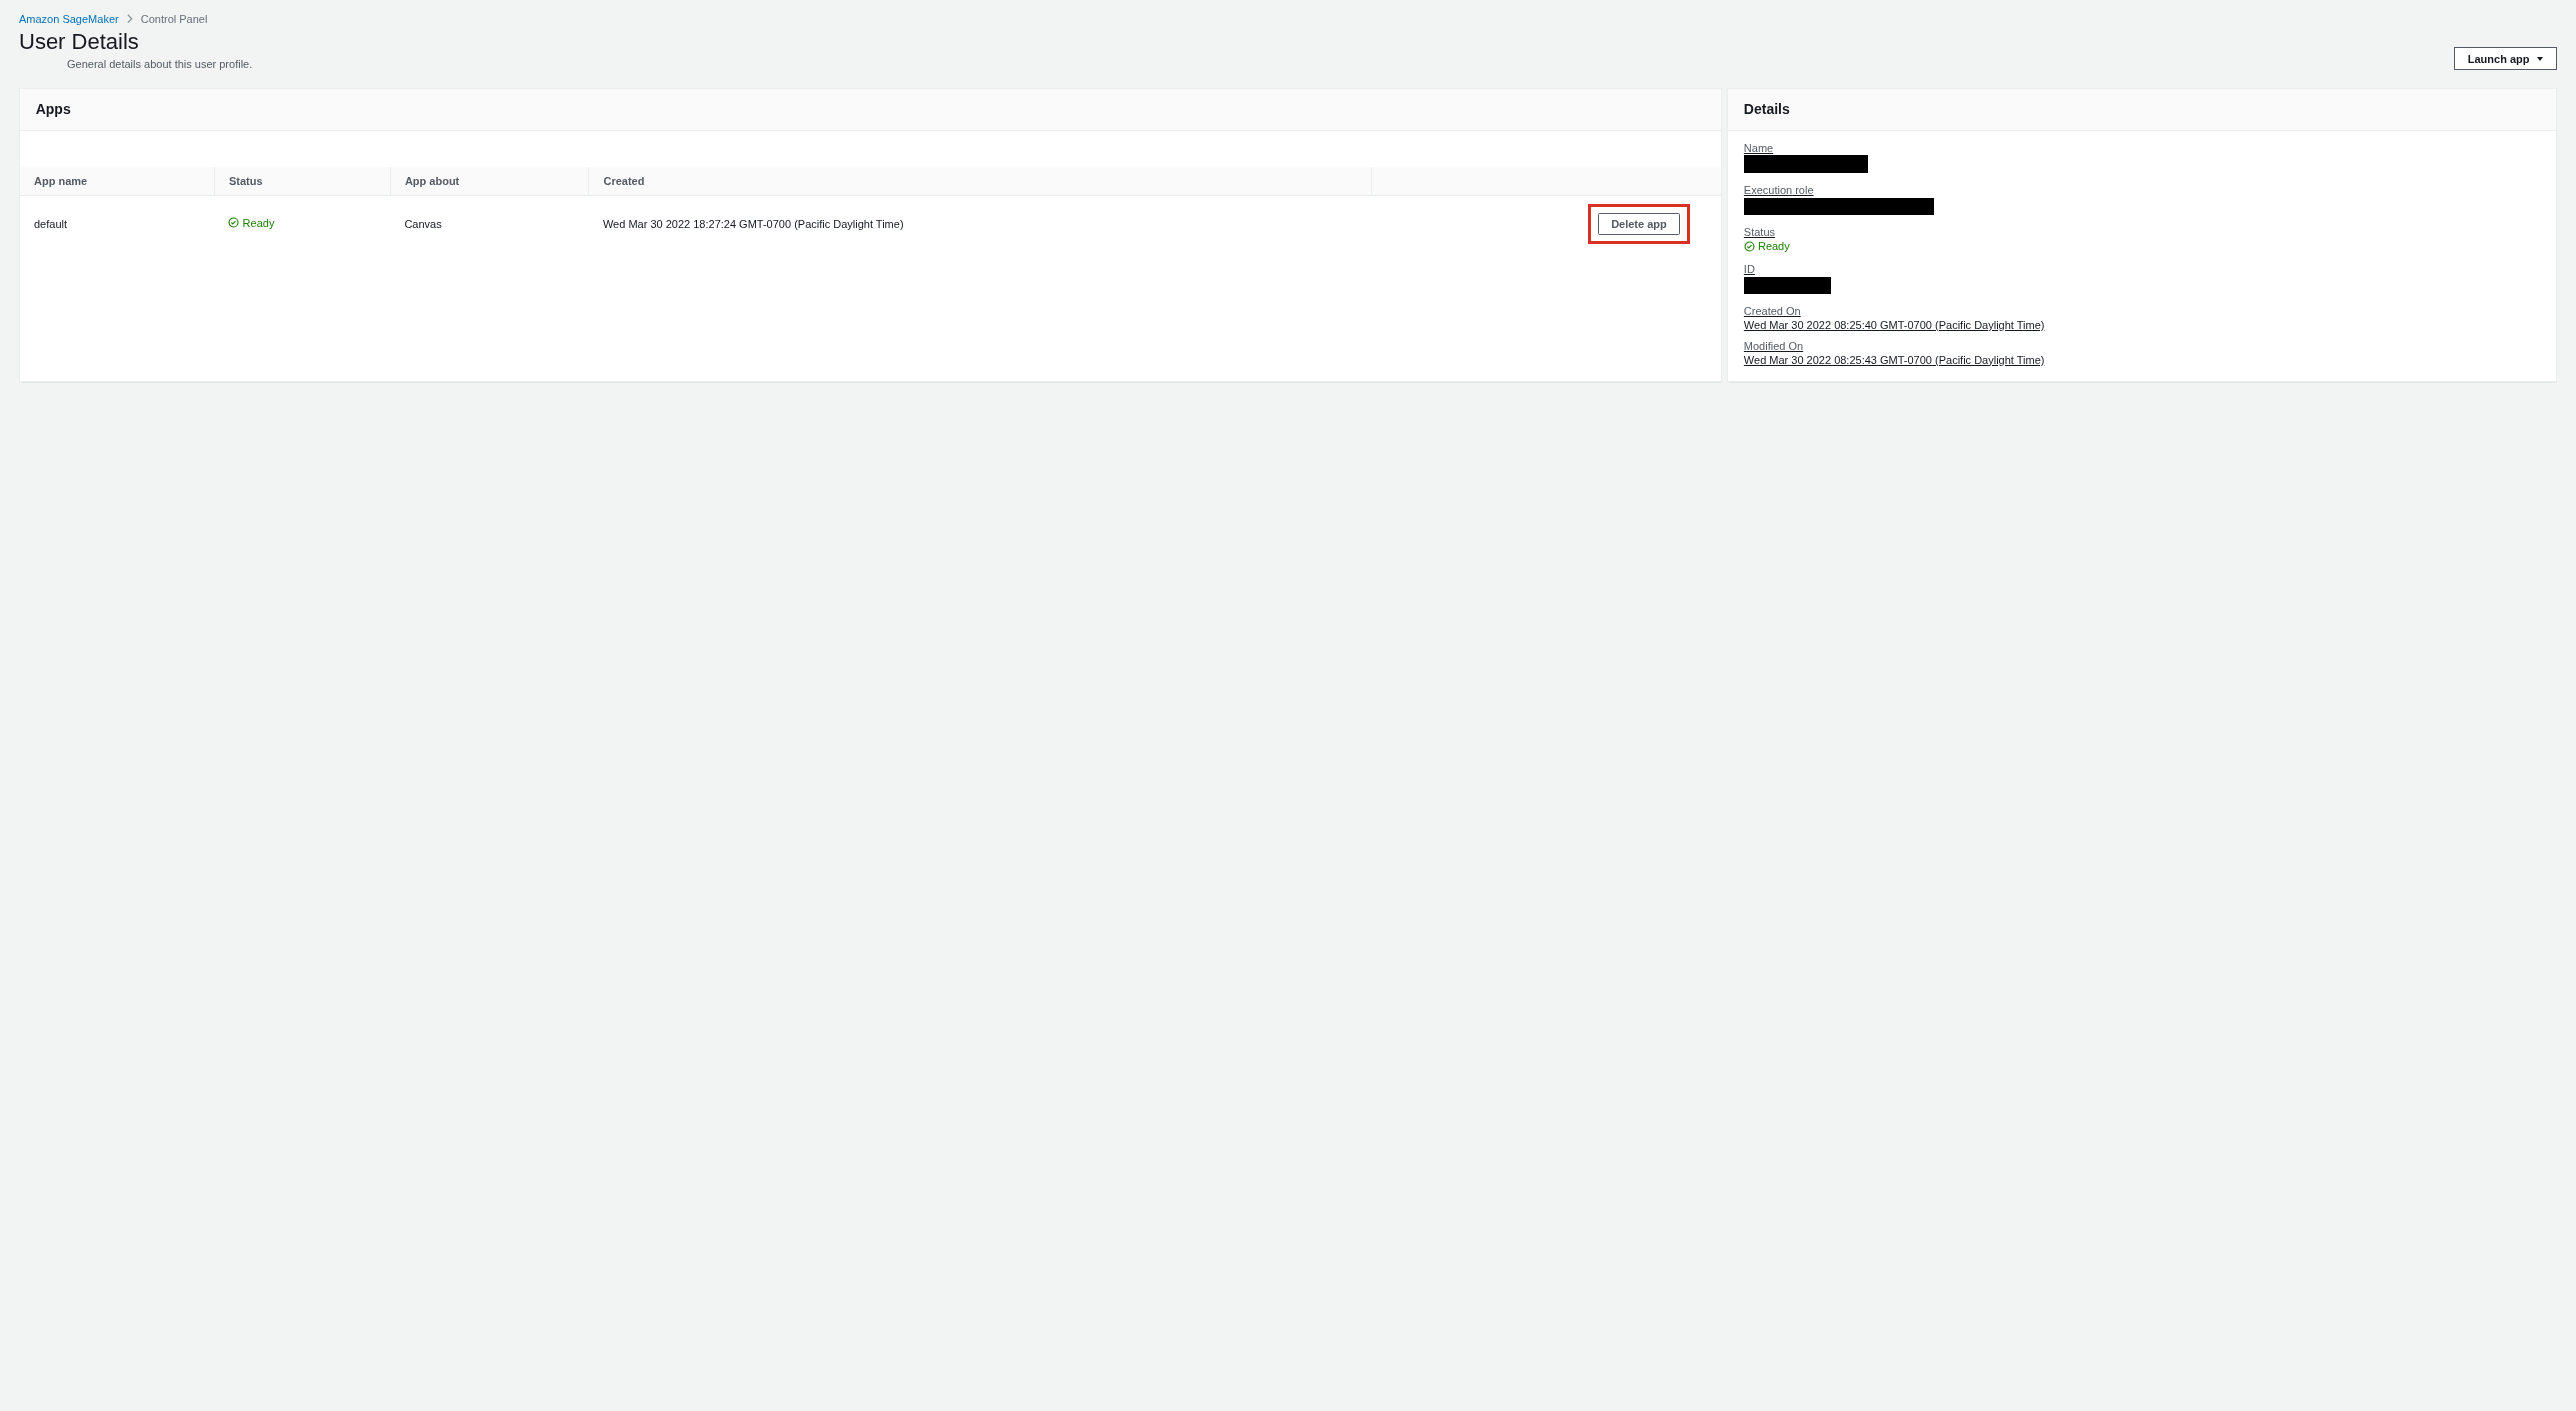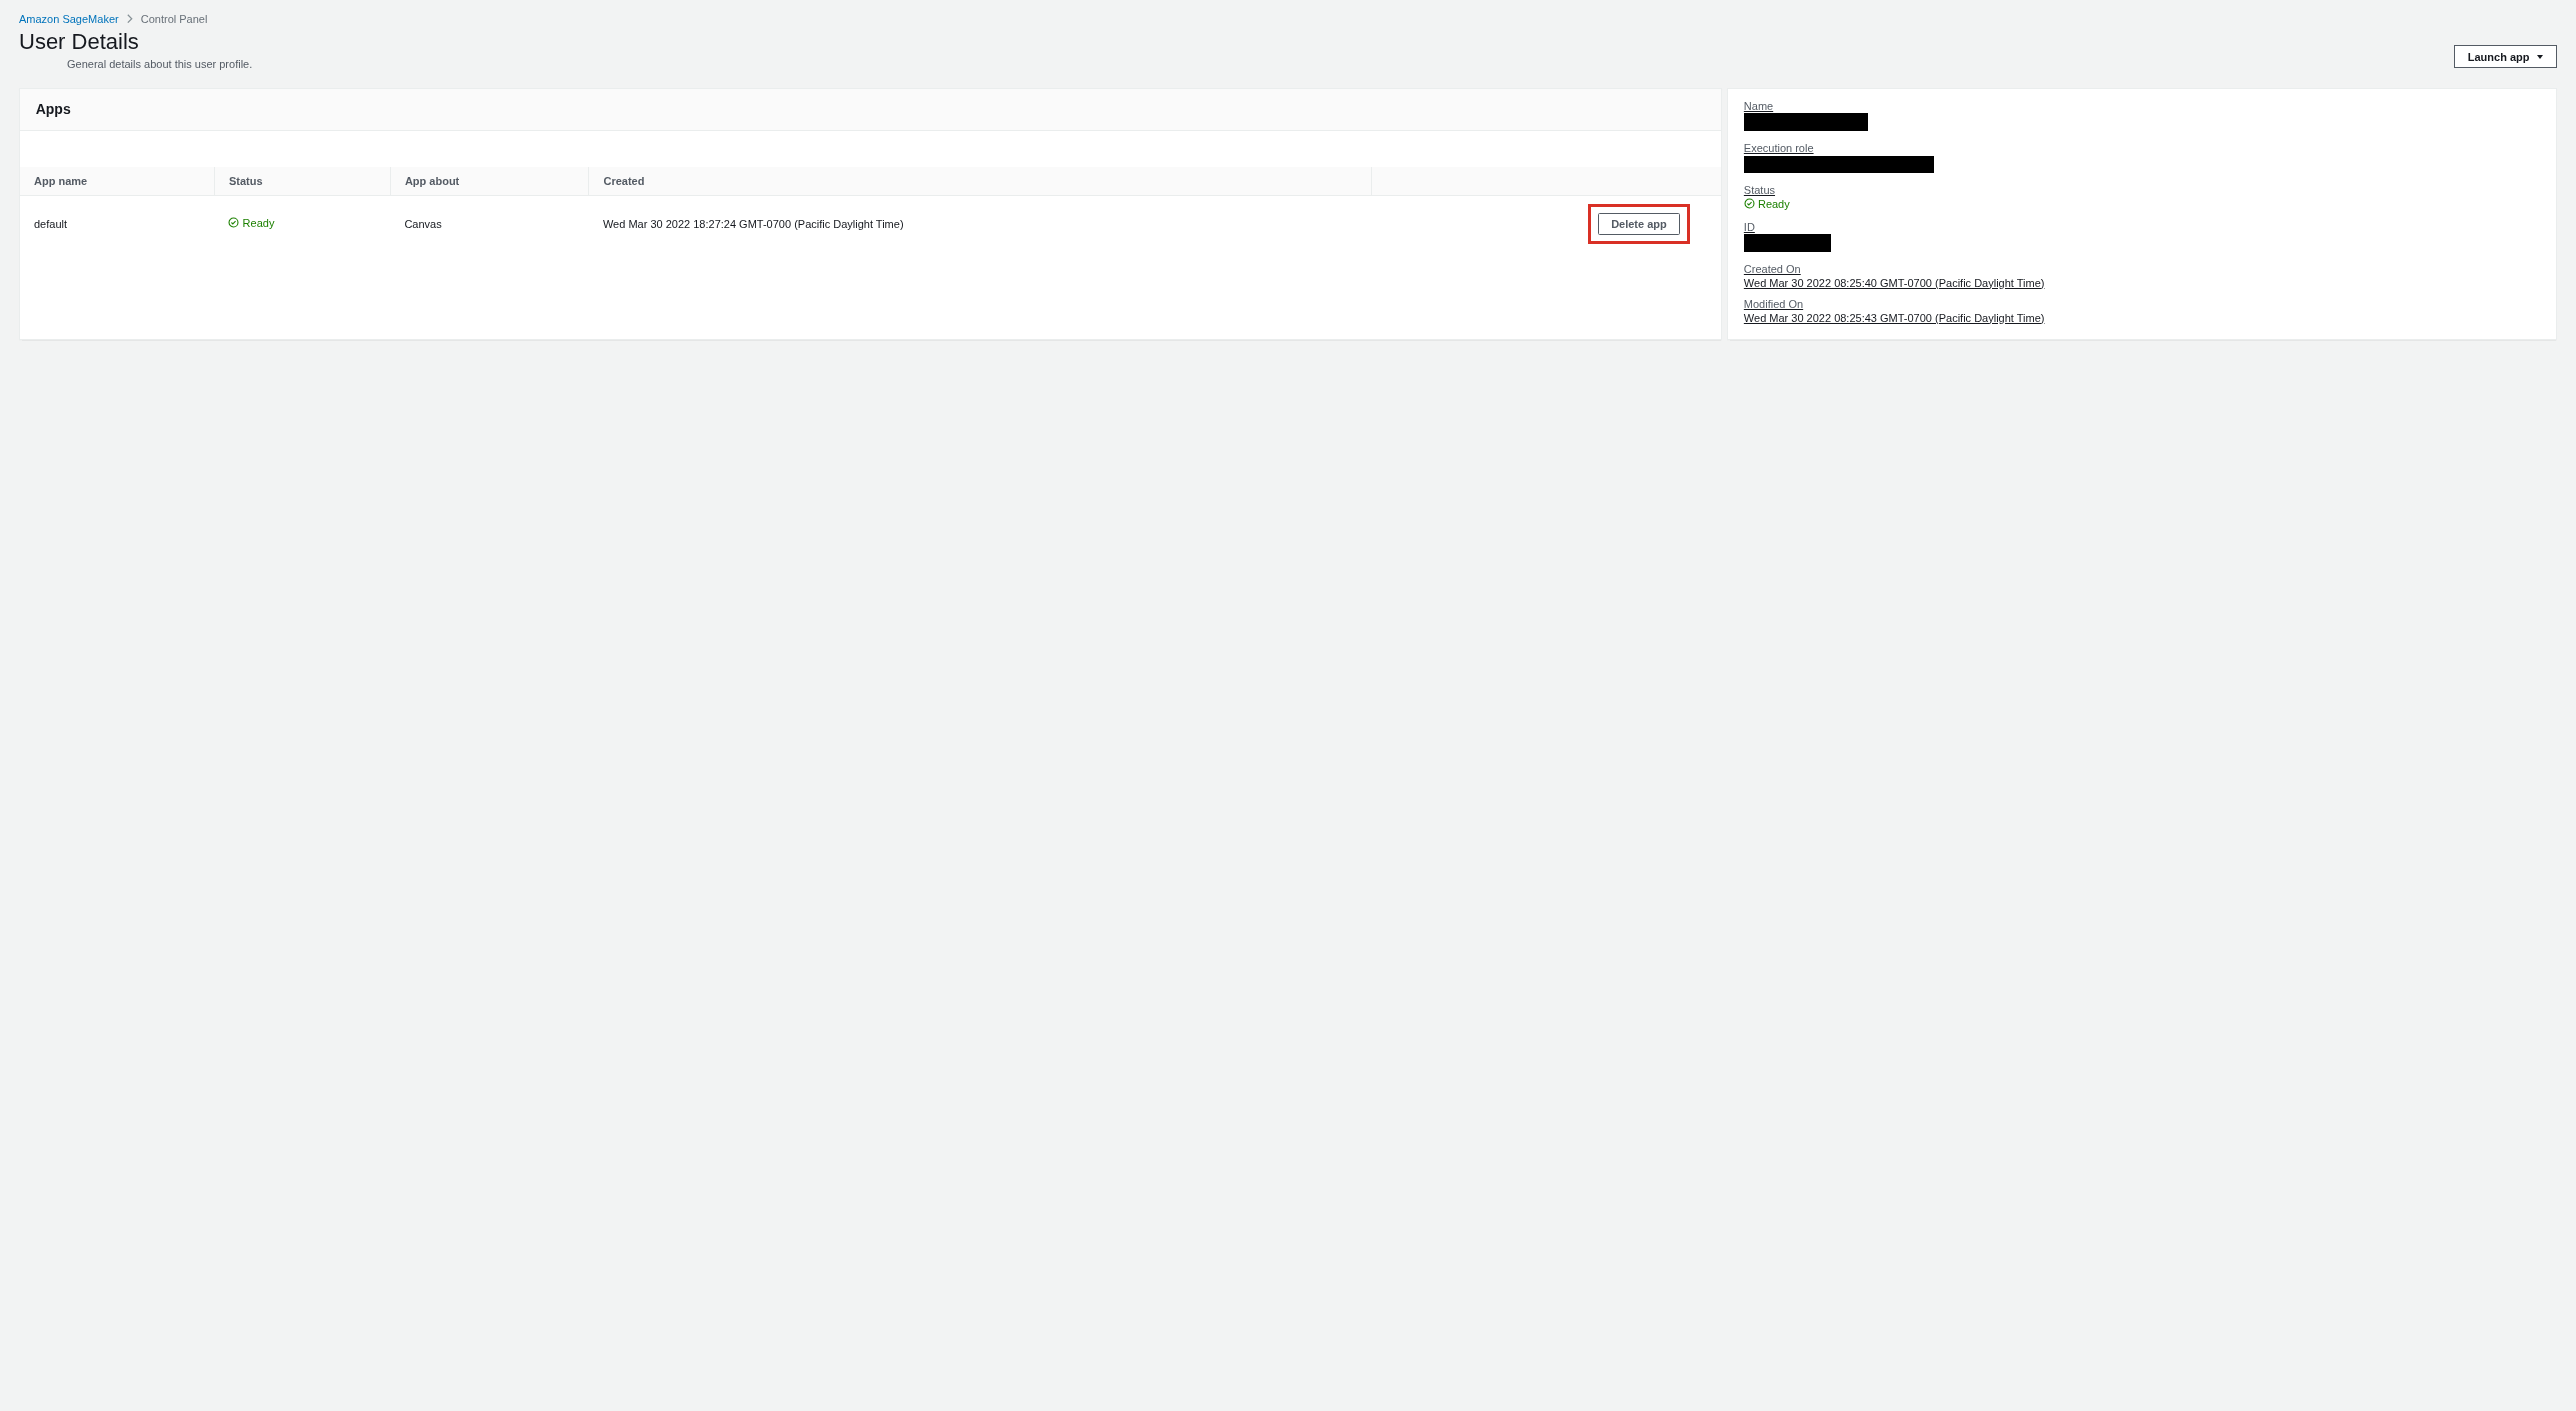--- a/index.html
+++ b/index.html
@@ -16,21 +16,21 @@
     gap: 7.9px;
     font-size: 11px;
     margin-bottom: 4.7px;
   }
   .breadcrumb a { color: #0073bb; text-decoration: none; }
   .breadcrumb svg { color: #687078; }
   .breadcrumb .current { color: #687078; }
   .page-title-row {
     display: flex;
     justify-content: space-between;
-    align-items: flex-start;
+    align-items: flex-end;
   }
   .page-title { font-size: 22px; font-weight: 400; color: #16191f; }
   .page-subtitle { color: #545b64; font-size: 11px; margin-top: 3.1px; margin-left: 48px; }
   .launch-btn {
     border: 0.8px solid #545b64;
     background: #fff;
     padding: 4.7px 12.6px;
     font-weight: 700;
     font-size: 11px;
     color: #16191f;
@@ -193,20 +193,21 @@
               <button class="delete-btn">Delete app</button>
             </span>
           </td>
         </tr>
       </tbody>
     </table>
   </div>
 
   <div style="flex:1; display:flex; flex-direction:column;">
     <div class="panel details-panel">
+      <div class="panel-header">Details</div>
       <div class="details-body">
         <div class="detail-label">Name</div>
         <div class="detail-value"><span class="redacted redact-w1"></span></div>
 
         <div class="detail-label">Execution role</div>
         <div class="detail-value"><span class="redacted redact-w2"></span></div>
 
         <div class="detail-label">Status</div>
         <div class="detail-value">
           <span class="status-ready">

